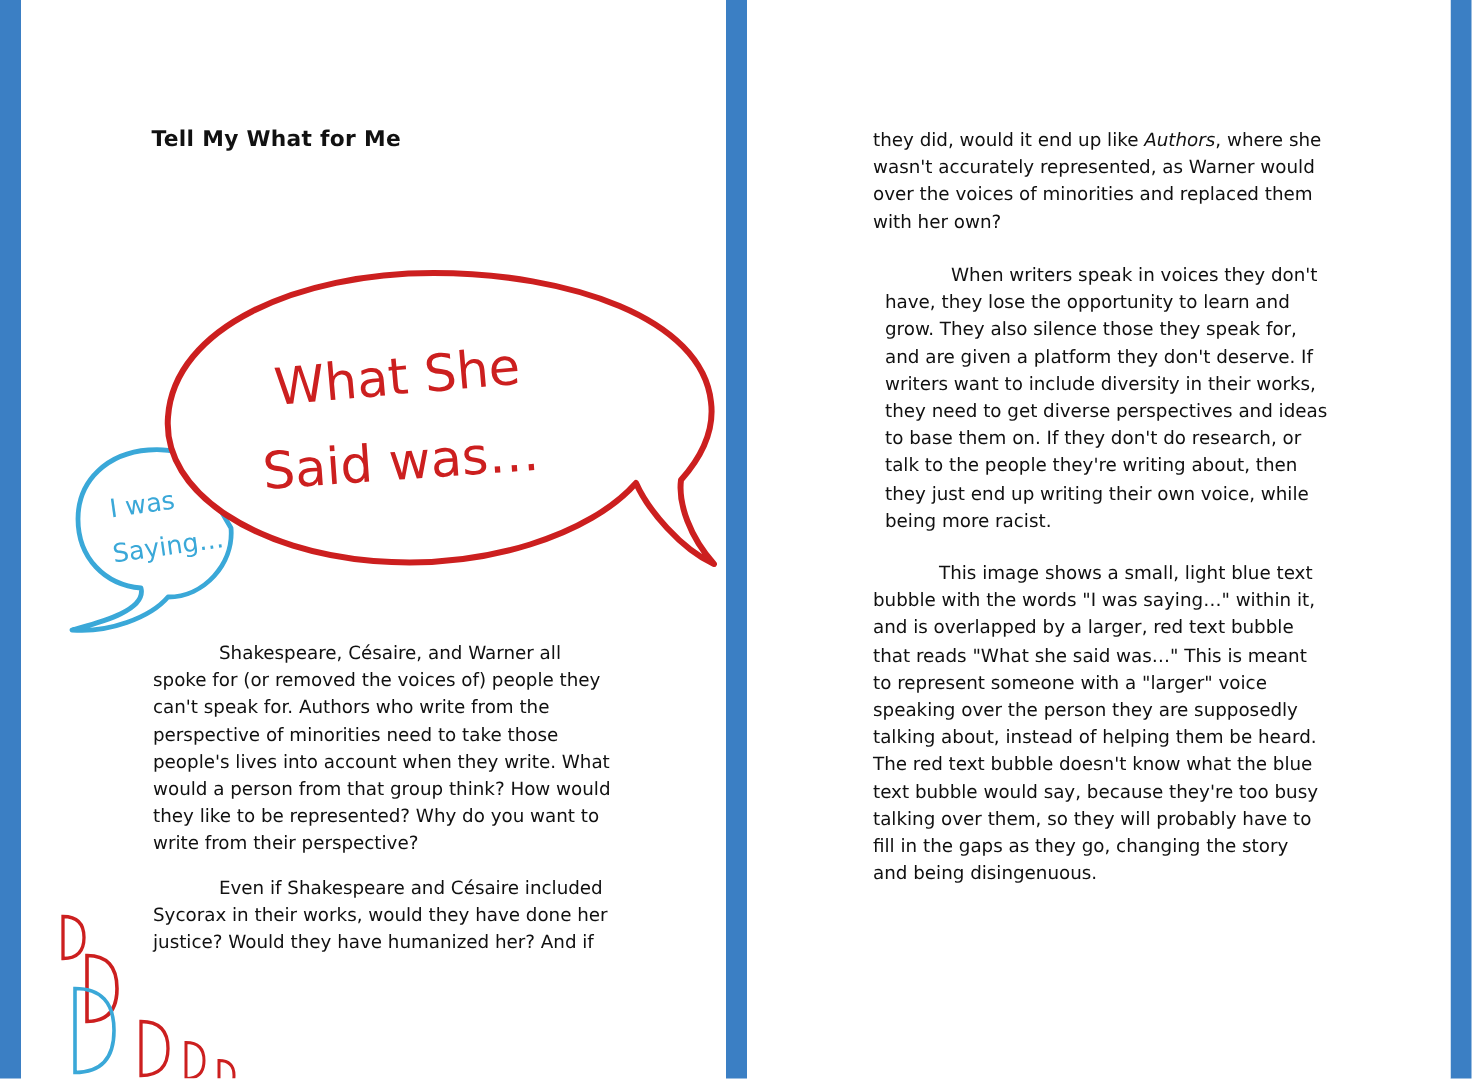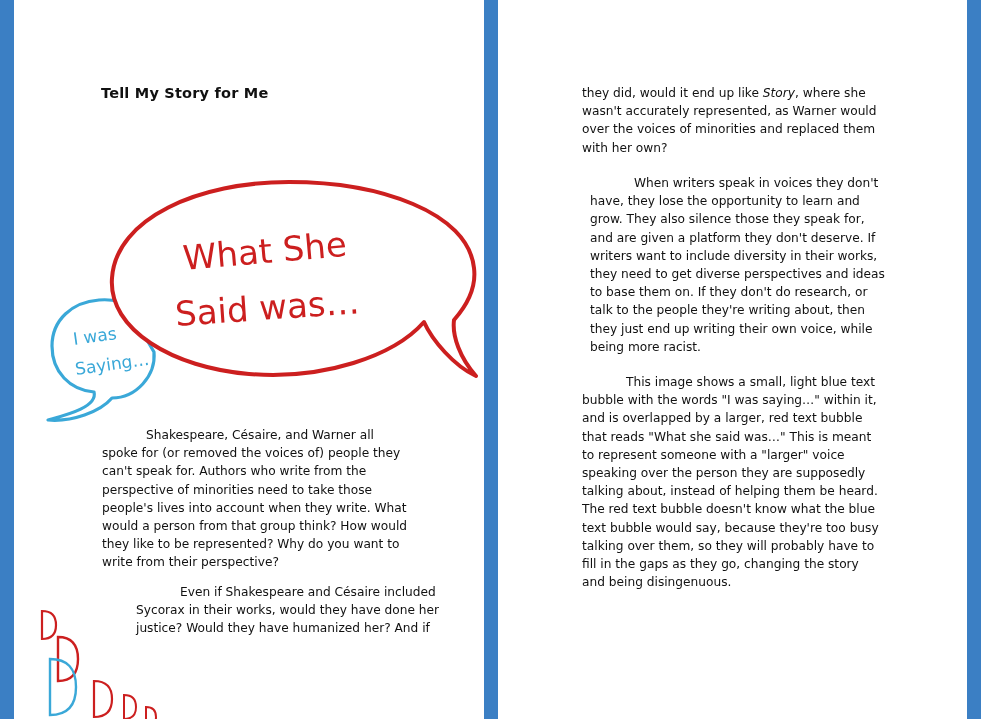--- a/index.html
+++ b/index.html
@@ -65,21 +65,21 @@
     position: absolute;
     font-family: "DejaVu Sans", sans-serif;
     font-size: 12.2px;
     line-height: 18.2px;
     color: #111111;
     text-align: left;
   }
   .p-indent { text-indent: 44px; }
 
   .left-p1 { left: 88px; top: 426px; width: 305px; }
-  .left-p2 { left: 88px; top: 583px; width: 305px; margin-left: 34px; }
+  .left-p2 { left: 88px; top: 583px; width: 305px; }
 
   .right-p1 { left: 84px; top: 84px; width: 300px; }
   .right-p2 { left: 92px; top: 174px; width: 300px; }
   .right-p3 { left: 84px; top: 373px; width: 300px; }
 
   em { font-style: italic; }
 
   
   .doodles {
     position: absolute;
@@ -92,21 +92,21 @@
 <body>
 
 <div class="spread">
 
   <div class="bar bar-left"></div>
   <div class="bar bar-mid1"></div>
   <div class="bar bar-right"></div>
 
   <div class="page page-left">
 
-    <div class="title">Tell My Story for Me</div>
+    <div class="title">Tell My What for Me</div>
 
     <div class="illustration">
       <svg width="460" height="275" viewBox="0 0 460 275">
 
         <g>
           <path d="M120 175 C120 150, 100 138, 75 140 C48 142, 28 160, 28 186
                    C28 212, 46 230, 70 232 C74 248, 38 256, 24 260
                    C48 262, 76 252, 88 238 C112 238, 132 216, 130 192 Z" fill="#ffffff" stroke="#3aa8d8" stroke-width="3.2" stroke-linejoin="round"></path>
           <text x="50" y="185" font-family="DejaVu Sans, sans-serif" font-size="17" fill="#3aa8d8" transform="rotate(-8 50 185)">I was</text>
           <text x="52" y="215" font-family="DejaVu Sans, sans-serif" font-size="17" fill="#3aa8d8" transform="rotate(-8 52 215)">Saying…</text>
@@ -133,21 +133,21 @@
       <path d="M22 70 q26 0 26 28 q0 28 -26 28 z" fill="none" stroke="#3aa8d8" stroke-width="2.4"></path>
       <path d="M66 92 q18 0 18 18 q0 18 -18 18 z" fill="none" stroke="#cc1f1f" stroke-width="2.2"></path>
       <path d="M96 106 q12 0 12 12 q0 12 -12 12 z" fill="none" stroke="#cc1f1f" stroke-width="2"></path>
       <path d="M118 118 q10 0 10 10 q0 10 -10 10 z" fill="none" stroke="#cc1f1f" stroke-width="2"></path>
     </svg>
   </div>
 
   <div class="page page-right">
 
     <div class="body-text right-p1">
-      <span>they did, would it end up like </span><em>Story</em><span>, where she wasn't accurately represented, as Warner would over the voices of minorities and replaced them with her own?</span>
+      <span>they did, would it end up like </span><em>Authors</em><span>, where she wasn't accurately represented, as Warner would over the voices of minorities and replaced them with her own?</span>
     </div>
 
     <div class="body-text right-p2 p-indent">When writers speak in voices they don't have, they lose the opportunity to learn and grow. They also silence those they speak for, and are given a platform they don't deserve. If writers want to include diversity in their works, they need to get diverse perspectives and ideas to base them on. If they don't do research, or talk to the people they're writing about, then they just end up writing their own voice, while being more racist.</div>
 
     <div class="body-text right-p3 p-indent">This image shows a small, light blue text bubble with the words "I was saying…" within it, and is overlapped by a larger, red text bubble that reads "What she said was…" This is meant to represent someone with a "larger" voice speaking over the person they are supposedly talking about, instead of helping them be heard. The red text bubble doesn't know what the blue text bubble would say, because they're too busy talking over them, so they will probably have to fill in the gaps as they go, changing the story and being disingenuous.</div>
 
   </div>
 
 </div>
 

